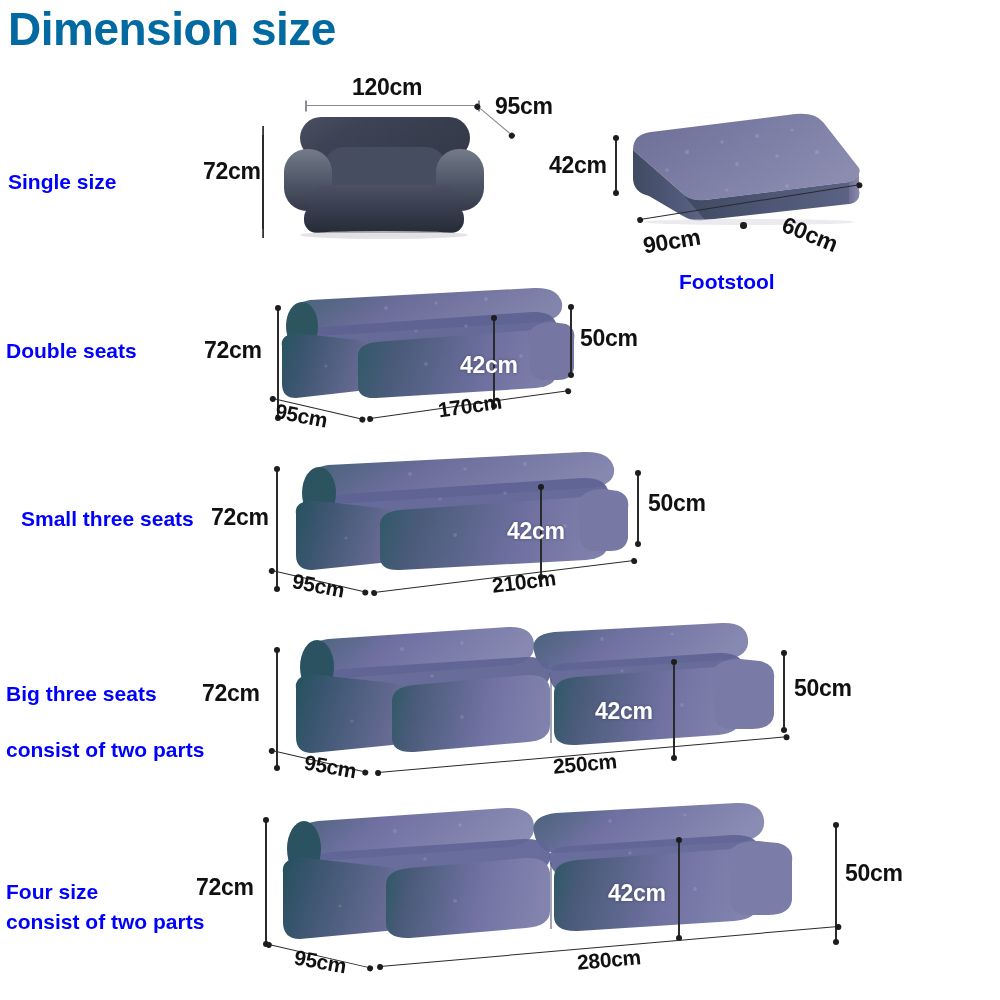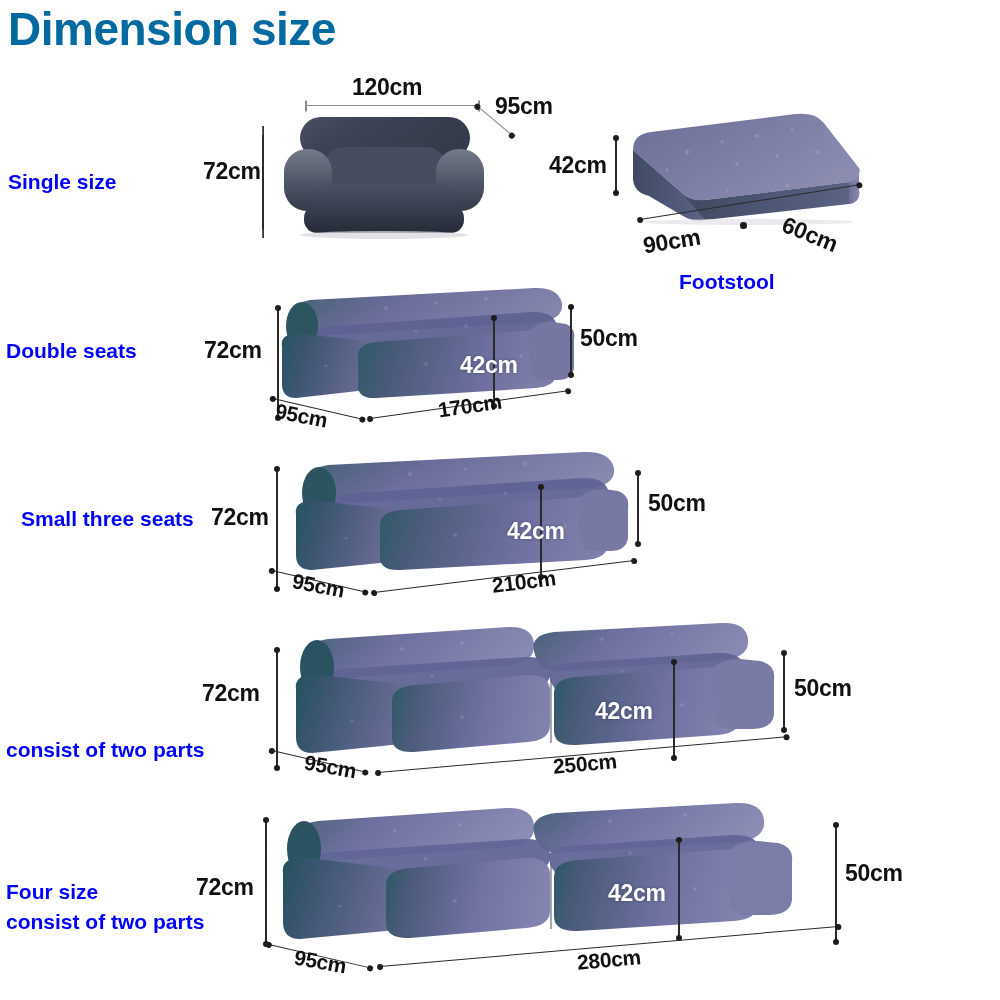--- a/index.html
+++ b/index.html
@@ -304,20 +304,21 @@
   <div class="abs dim white" style="left:507px; top:518px;">42cm</div>
 
   <div class="abs vline" style="left:637px; top:473px; height:71px;"></div>
   <div class="abs dim" style="left:648px; top:490px;">50cm</div>
 
   <div class="abs diagline" style="left:272px; top:570px; width:96px; transform:rotate(13deg);"></div>
   <div class="abs dim sm" style="left:292px; top:574px; transform:rotate(11deg);">95cm</div>
   <div class="abs diagline" style="left:374px; top:592px; width:262px; transform:rotate(-7deg);"></div>
   <div class="abs dim sm" style="left:492px; top:570px; transform:rotate(-7deg);">210cm</div>
 
+  <div class="abs row-label" style="left:6px; top:680px;">Big three seats</div>
   <div class="abs row-label" style="left:6px; top:736px;">consist of two parts</div>
 
   <div class="abs dim" style="left:202px; top:680px;">72cm</div>
   <div class="abs vline" style="left:276px; top:650px; height:118px;"></div>
 
   <div class="piece" style="left:282px; top:621px; width:500px; height:145px;">
     <svg viewBox="0 0 500 145" preserveAspectRatio="none">
       <defs>
         <linearGradient id="b3_back" x1="0" y1="0" x2="1" y2="0.25">
           <stop offset="0%" stop-color="#3a6068"></stop>

